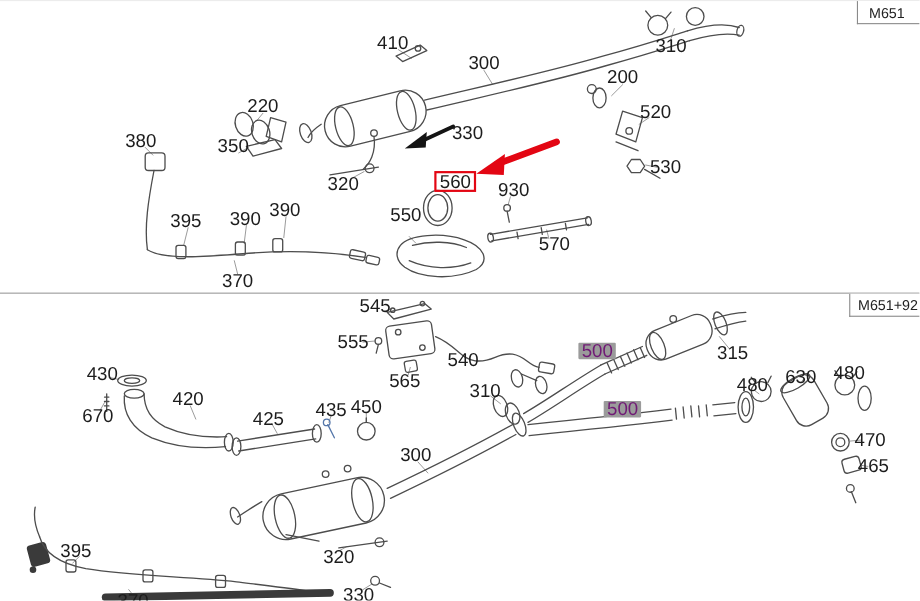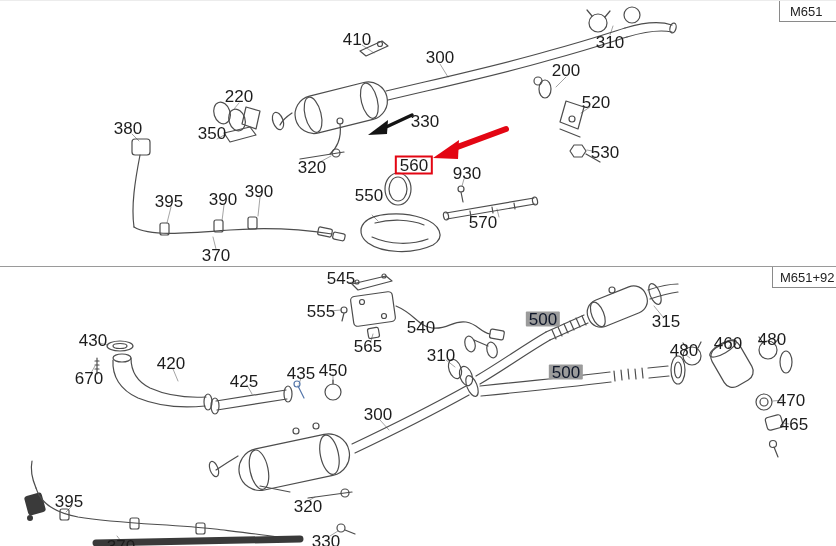--- a/index.html
+++ b/index.html
@@ -10,21 +10,21 @@
     font-family: "Liberation Sans", sans-serif;
     border-top: 1px solid #ececec;
   }
   svg.panel-art { position: absolute; z-index: 1; }
   .divider { position: absolute; left: 0; top: 265px; width: 836px; height: 1px; background: #9a9a9a; z-index: 2; }
   .callout {
     position: absolute; transform: translate(-50%, -50%);
     font-size: 17px; color: #1c1c1c; white-space: nowrap; z-index: 3;
     line-height: 15px;
   }
-  .callout.sel { background: #9b9b9b; color: #0f172a; padding: 0 3px; border-radius: 1px; }
+  .callout.sel { background: #9b9b9b; color: #701a75; padding: 0 3px; border-radius: 1px; }
   .callout.red { border: 2px solid #e30613; padding: 0 3px; color: #1c1c1c; z-index: 4; background: rgba(255,255,255,0.35); }
   .tag {
     position: absolute; height: 21px; display: flex; align-items: center;
     border-left: 1px solid #8a8a8a; border-bottom: 1px solid #8a8a8a;
     font-size: 13px; color: #222; background: #fff; z-index: 5;
     overflow: hidden; white-space: nowrap; padding-left: 10px;
   }
 </style>
 </head>
 <body>
@@ -325,32 +325,32 @@
   <span class="callout" style="left:425px;top:120px">330</span>
   <span class="callout" style="left:212px;top:132px">350</span>
   <span class="callout" style="left:605px;top:151px">530</span>
   <span class="callout" style="left:312px;top:166px">320</span>
   <span class="callout red" style="left:414px;top:164px">560</span>
   <span class="callout" style="left:467px;top:172px">930</span>
   <span class="callout" style="left:169px;top:200px">395</span>
   <span class="callout" style="left:223px;top:198px">390</span>
   <span class="callout" style="left:259px;top:190px">390</span>
   <span class="callout" style="left:369px;top:194px">550</span>
-  <span class="callout" style="left:483px;top:221px">570</span>
+  <span class="callout" style="left:504px;top:221px">570</span>
   <span class="callout" style="left:216px;top:254px">370</span>
 
   <span class="callout" style="left:341px;top:277px">545</span>
   <span class="callout" style="left:321px;top:310px">555</span>
   <span class="callout" style="left:421px;top:326px">540</span>
   <span class="callout" style="left:368px;top:345px">565</span>
   <span class="callout sel" style="left:543px;top:318px">500</span>
   <span class="callout" style="left:666px;top:320px">315</span>
   <span class="callout" style="left:441px;top:354px">310</span>
   <span class="callout" style="left:684px;top:349px">480</span>
-  <span class="callout" style="left:728px;top:342px">460</span>
+  <span class="callout" style="left:728px;top:342px">630</span>
   <span class="callout" style="left:772px;top:338px">480</span>
   <span class="callout" style="left:93px;top:339px">430</span>
   <span class="callout" style="left:171px;top:362px">420</span>
   <span class="callout" style="left:89px;top:377px">670</span>
   <span class="callout" style="left:244px;top:380px">425</span>
   <span class="callout" style="left:301px;top:372px">435</span>
   <span class="callout" style="left:333px;top:369px">450</span>
   <span class="callout sel" style="left:566px;top:371px">500</span>
   <span class="callout" style="left:791px;top:399px">470</span>
   <span class="callout" style="left:378px;top:413px">300</span>

